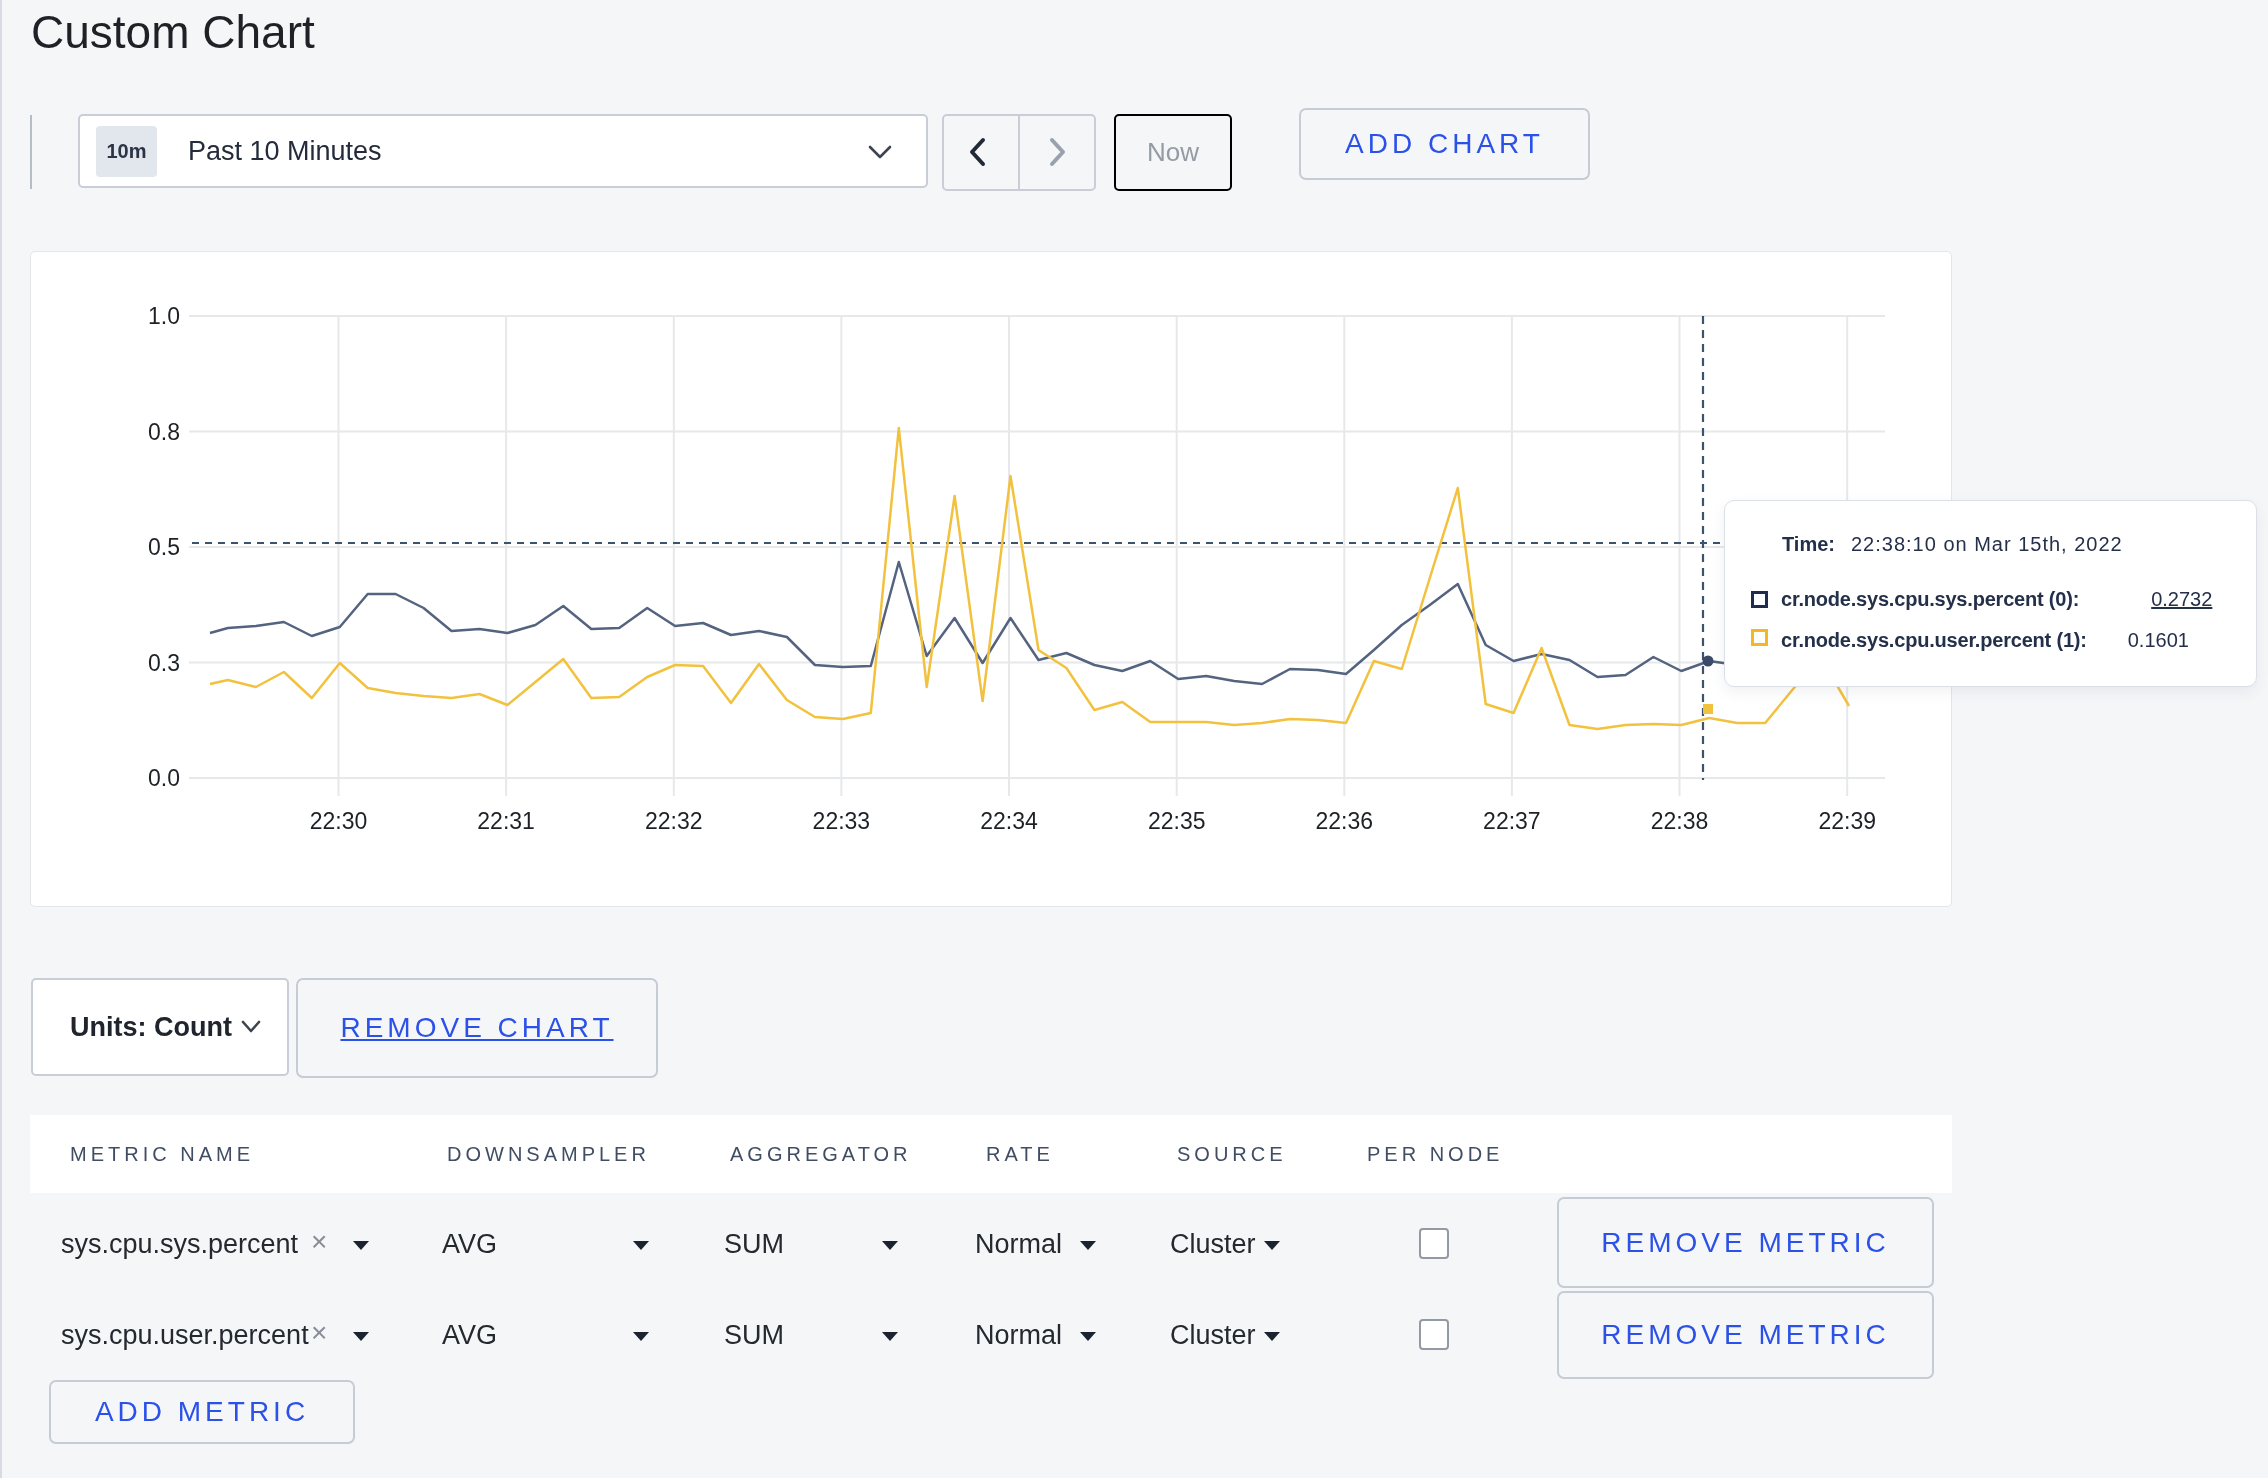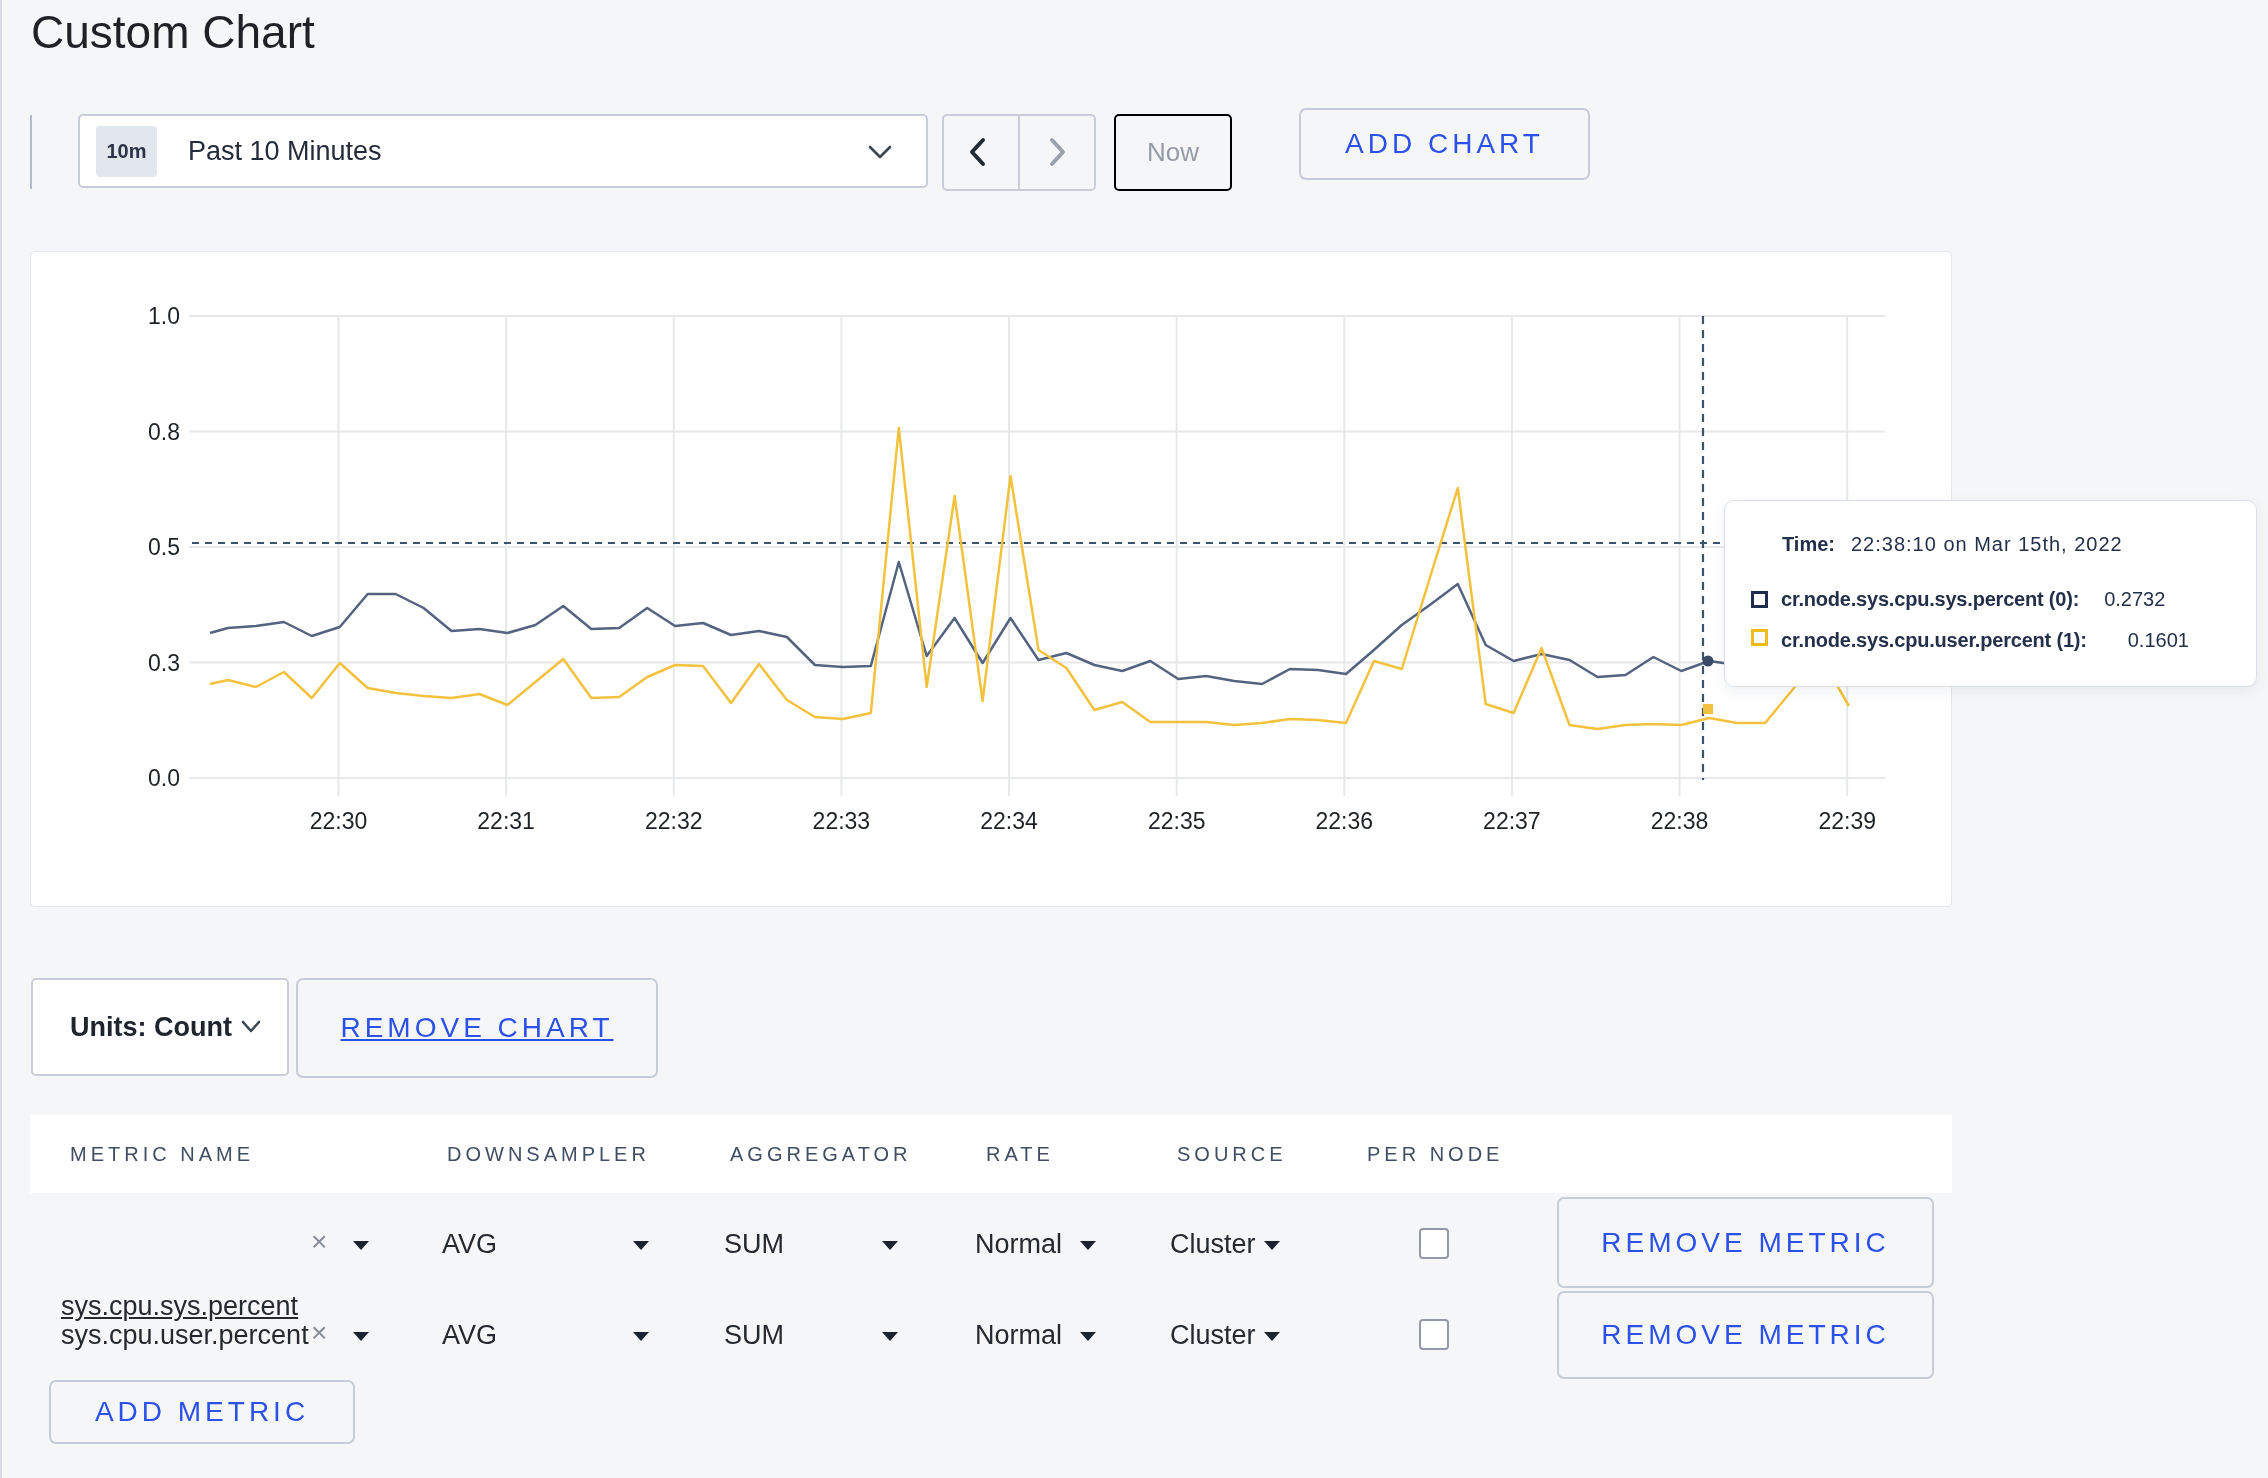--- a/index.html
+++ b/index.html
@@ -76,21 +76,21 @@
 </svg>
 
 <div class="abs" style="left:1724px;top:500px;width:533px;height:187px;background:#fff;border:1px solid #dbe0e8;border-radius:10px;box-shadow:0 5px 14px rgba(40,50,80,.07);z-index:5;padding:30px 0 0 26px;font-size:20px;color:#24304a;">
   <div style="height:26px;display:flex;align-items:center;margin-left:31px;margin-bottom:29px;">
     <span style="font-weight:700;">Time:</span>
       <span style="margin-left:16px;letter-spacing:1px;">22:38:10 on Mar 15th, 2022</span>
   </div>
   <div style="height:26px;display:flex;align-items:center;margin-bottom:17px;">
     <span style="width:17px;height:17px;border:3px solid #1e2c4e;margin-right:13px;flex:none;"></span>
     <span style="font-weight:700;letter-spacing:-0.2px;">cr.node.sys.cpu.sys.percent (0):</span>
-      <span style="margin-left:25px;">0.2732</span>
+      <span style="margin-left:72px;text-decoration:underline;">0.2732</span>
   </div>
   <div style="height:26px;display:flex;">
     <span style="width:17px;height:17px;border:3px solid #f0bb1e;margin-right:13px;flex:none;"></span>
     <span style="font-weight:700;letter-spacing:-0.2px;">cr.node.sys.cpu.user.percent (1):</span>
       <span style="margin-left:41px;">0.1601</span>
   </div>
 </div>
 
 <div class="abs" style="left:31px;top:978px;width:258px;height:98px;background:#fff;border:2px solid #c8cdd7;border-radius:5px;"></div>
 <div class="abs" style="left:70px;top:978px;height:98px;display:flex;align-items:center;font-size:27px;font-weight:700;color:#20242c;">Units: Count</div>
@@ -100,21 +100,21 @@
 <div class="btn" style="left:296px;top:978px;width:362px;height:100px;text-decoration:underline;">REMOVE CHART</div>
 
 <div class="abs" style="left:30px;top:1115px;width:1922px;height:78px;background:#fff;"></div>
 <div class="hdr" style="left:70px;">METRIC NAME</div>
 <div class="hdr" style="left:447px;">DOWNSAMPLER</div>
 <div class="hdr" style="left:730px;">AGGREGATOR</div>
 <div class="hdr" style="left:986px;">RATE</div>
 <div class="hdr" style="left:1177px;">SOURCE</div>
 <div class="hdr" style="left:1367px;">PER NODE</div>
 
-<div class="cell" style="left:61px;top:1286px;text-decoration:underline;">sys.cpu.sys.percent</div>
+<div class="cell" style="left:61px;top:1224px;">sys.cpu.sys.percent</div>
 <div class="abs" style="left:311px;top:1226px;font-size:28px;color:#878d98;">×</div>
 <div class="abs" style="left:351px;top:1238px;"><svg width="20" height="13" viewBox="0 0 20 13">
       <path d="M2 2 L10 11 L18 2 Z" fill="#1b2330"></path>
     </svg></div>
 <div class="cell" style="left:442px;top:1224px;">AVG</div>
 <div class="abs" style="left:631px;top:1238px;"><svg width="20" height="13" viewBox="0 0 20 13">
       <path d="M2 2 L10 11 L18 2 Z" fill="#1b2330"></path>
     </svg></div>
 <div class="cell" style="left:724px;top:1224px;">SUM</div>
 <div class="abs" style="left:880px;top:1238px;"><svg width="20" height="13" viewBox="0 0 20 13">

